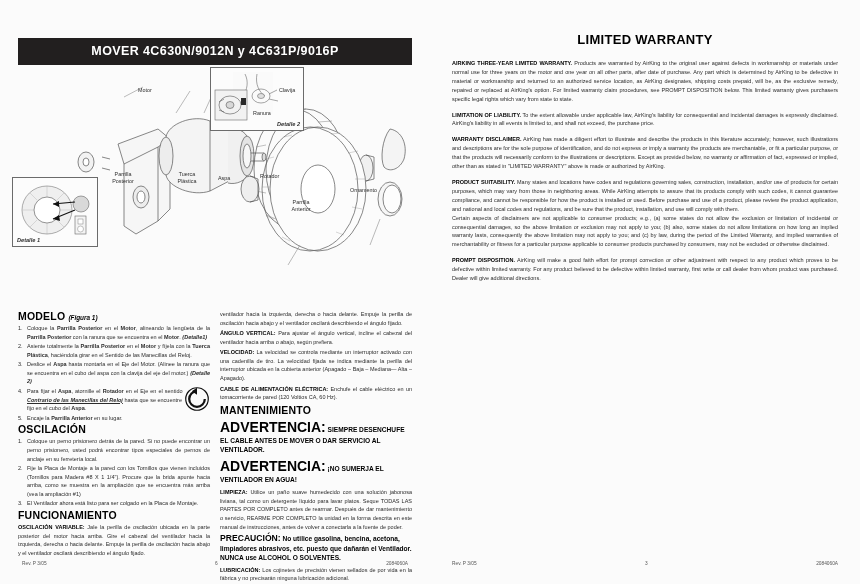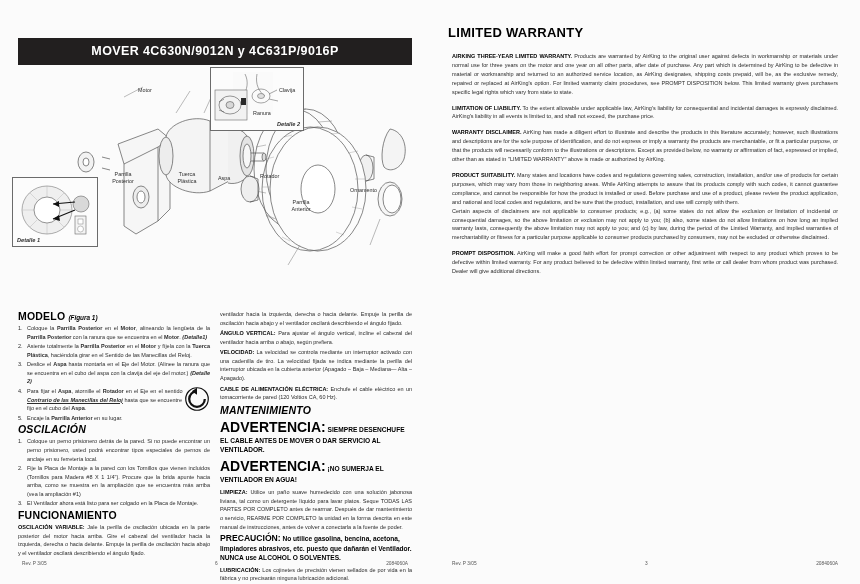--- a/index.html
+++ b/index.html
@@ -41,24 +41,25 @@
     background:#221f1f;
     color:#ffffff;
     text-align:center;
     font-weight:bold;
     font-size:12.5px;
     letter-spacing:0.4px;
     padding:6px 4px 7px;
     margin-top:24px;
   }
   .subtitle{
+    text-align:center;
     font-weight:bold;
     font-size:13px;
     letter-spacing:0.3px;
-    margin:11px 0 12px;
+    margin:18px 0 12px;
     color:#000;
   }
 
   
   .warranty{
     font-size:5.5px;
     line-height:1.62;
     text-align:justify;
     color:#2b2b2b;
     padding:0 4px;
@@ -137,21 +138,21 @@
     font-size:6.6px;
     font-weight:bold;
     line-height:1.35;
     margin:1px 0 3px;
     color:#000;
   }
   .warn .lead{font-size:14px;}
   .caution .lead{font-size:8.6px;}
   .lbl{font-weight:bold;color:#000;}
   .under{text-decoration:underline;font-style:italic;font-weight:bold;}
-  .sp{margin-top:9px;font-style:italic;}
+  .sp{margin-top:9px;}
   .rot-badge{
     float:right;
     width:26px;height:26px;
     margin:-1px 0 0 3px;
     shape-outside:circle(50%);
   }
 
   
   .footer{
     position:absolute;

